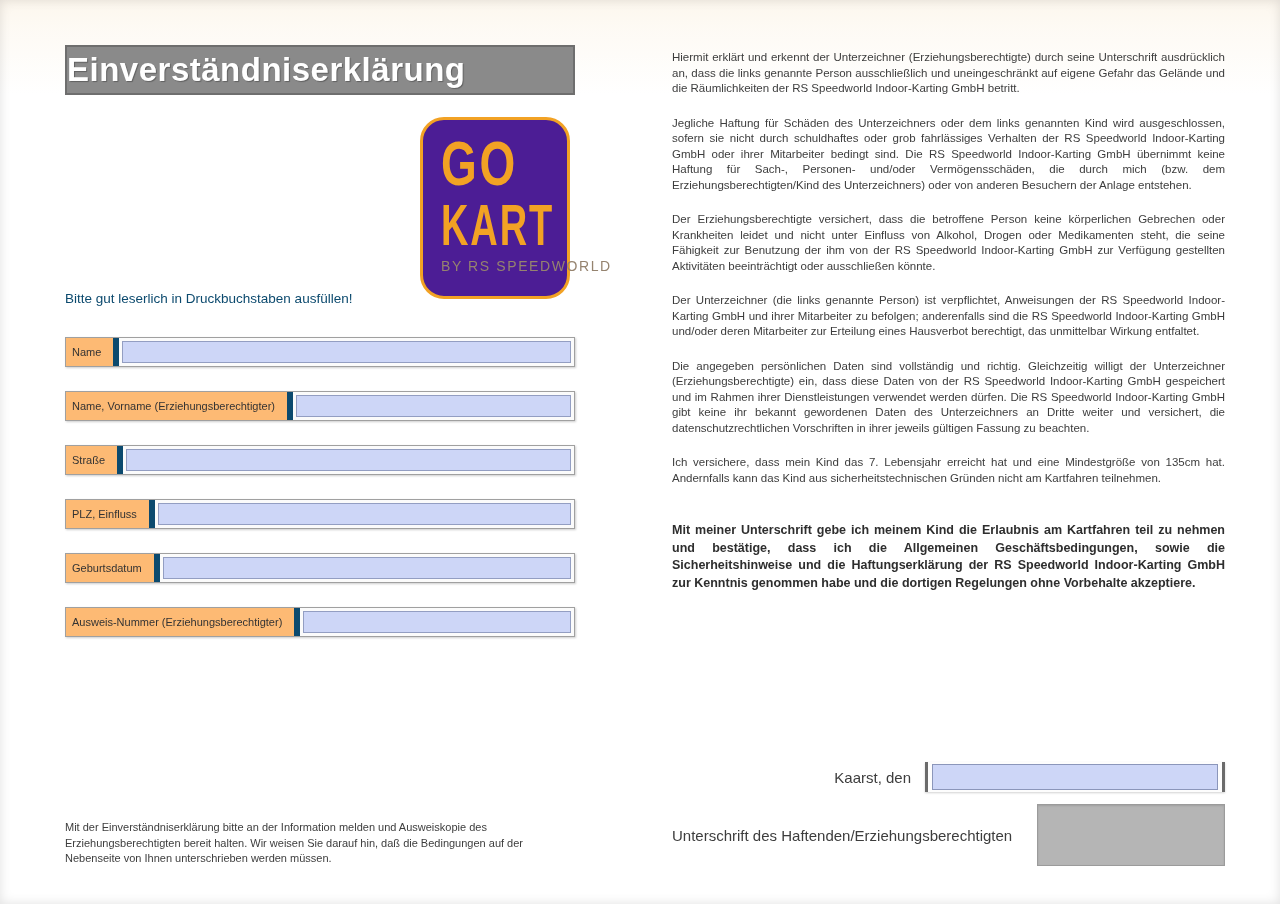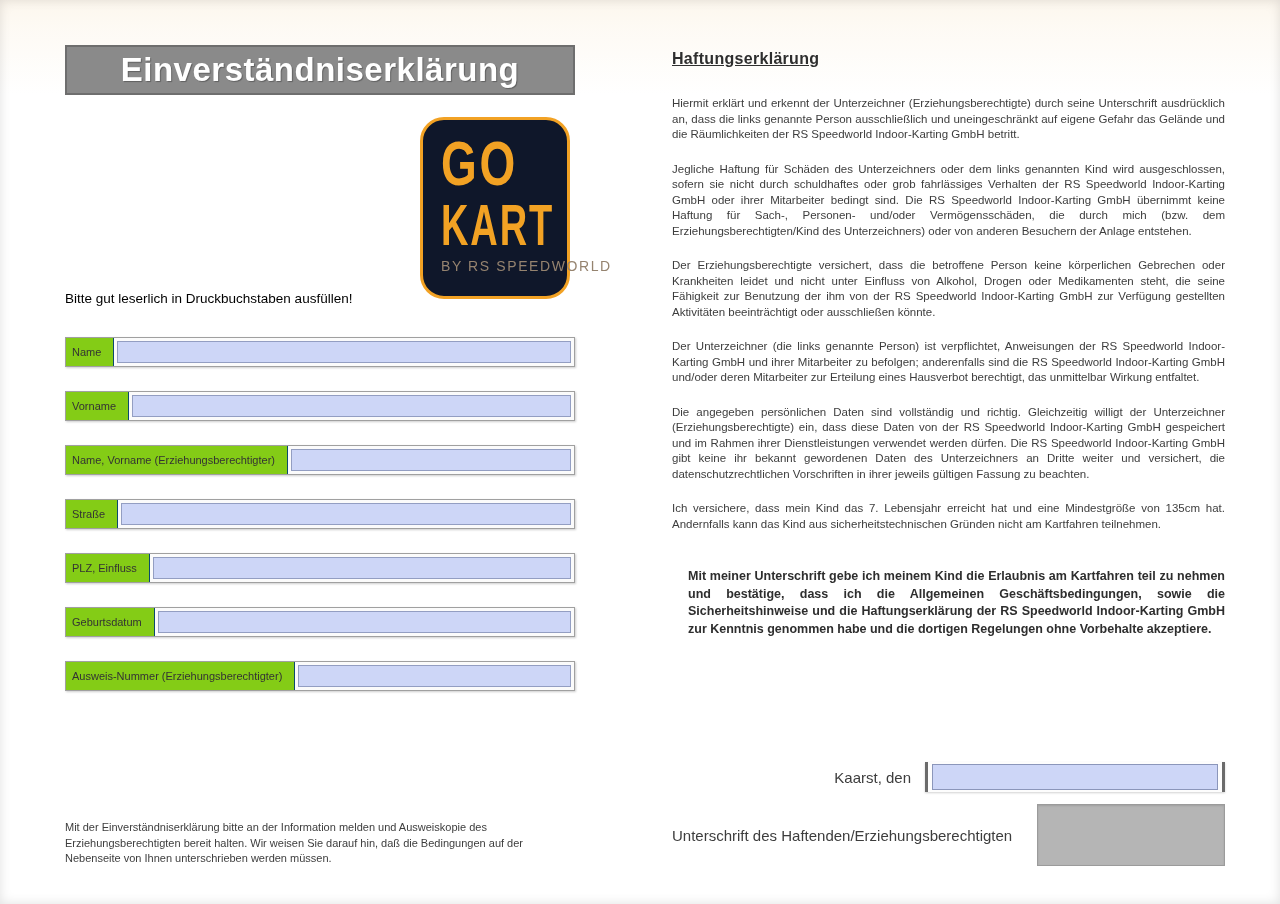--- a/index.html
+++ b/index.html
@@ -23,68 +23,68 @@
     pointer-events: none; z-index: 50;
   }
 
   
   .left-col { position: absolute; left: 65px; top: 45px; width: 510px; height: 840px; }
 
   .title-bar {
     width: 510px; height: 50px;
     background: #8a8a8a;
     border: 2px solid #6e6e6e;
-    display: flex; align-items: center; justify-content: center;
+    display: flex; align-items: center; justify-content: flex-start;
   }
   .title-text {
     color: #ffffff; font-weight: bold; font-size: 33px; letter-spacing: 0.5px;
     text-shadow: 1px 1px 1px rgba(0,0,0,0.3);
     white-space: nowrap;
   }
 
   .logo {
     position: absolute; left: 355px; top: 72px;
     width: 150px; height: 182px;
     border: 3px solid #f2a224; border-radius: 24px;
-    background: #0f172a; padding: 12px 0 0 18px;
+    background: #4c1d95; padding: 12px 0 0 18px;
   }
   .logo-line1 { height: 64px; }
   .logo-go {
     display: inline-block; color: #f2a224; font-weight: bold;
     font-size: 50px; line-height: 50px; letter-spacing: 3px;
     transform: scale(0.92, 1.25); transform-origin: top left;
   }
   .logo-line2 { height: 62px; }
   .logo-kart {
     display: inline-block; color: #f2a224; font-weight: bold;
     font-size: 40px; line-height: 40px; letter-spacing: 2px;
     transform: scale(0.95, 1.45); transform-origin: top left;
   }
   .logo-sub {
     font-size: 14px; letter-spacing: 1.6px; color: #95836f; white-space: nowrap;
   }
 
   .instruction {
     position: absolute; left: 0; top: 246px;
-    font-size: 13.5px; color: #000000;
+    font-size: 13.5px; color: #0c4a6e;
   }
 
   .fields { position: absolute; left: 0; top: 292px; width: 510px; }
   .field-row {
     display: flex; height: 30px; margin-bottom: 24px;
     background: #fbfbfb;
     border: 1px solid #a0a0a0;
     box-shadow: 1px 1px 2px rgba(0,0,0,0.2), inset 1px 1px 0 #f4f4f4;
   }
   .field-label {
-    background: #84cc16;
+    background: #fdba74;
     display: flex; align-items: center;
     padding: 0 12px 0 6px;
     font-size: 11px; white-space: nowrap;
-    border-right: 1px solid #0c4a6e;
+    border-right: 6px solid #0c4a6e;
     color: #333;
   }
   .field-input-wrap { flex: 1; background: #fbfbfb; padding: 3px; display: flex; }
   .field-input {
     flex: 1; min-width: 0;
     background: #cdd6f7;
     border: 1px solid #939ec2;
     font-size: 12px; padding: 0 4px;
     font-family: "Liberation Sans", sans-serif;
   }
@@ -101,21 +101,21 @@
     font-size: 16px; font-weight: bold; text-decoration: underline;
     color: #2e2e2e; letter-spacing: 0.3px; margin: 0 0 28px 0;
   }
   .liability-p {
     font-size: 11.5px; line-height: 15.5px; text-align: justify;
     margin: 0 0 19px 0; color: #3d3d3d;
   }
   .liability-p.extra-gap { margin-top: 8px; }
   .liability-bold {
     font-size: 12.5px; line-height: 17.5px; text-align: justify;
-    font-weight: bold; color: #2e2e2e; margin: 36px 0 0 16px;
+    font-weight: bold; color: #2e2e2e; margin: 36px 0 0 0;
   }
 
   .sig-block { position: absolute; left: 0; top: 712px; width: 553px; }
   .sig-row { display: flex; justify-content: flex-end; align-items: center; }
   .sig-row + .sig-row { margin-top: 12px; align-items: center; gap: 11px; }
   .sig-label {
     font-size: 15px; text-align: right; margin-right: 14px;
     color: #3d3d3d; white-space: nowrap;
   }
   .date-field-outer {
@@ -161,26 +161,20 @@
 
   <div class="fields">
 
     <div class="field-row">
       <div class="field-label">Name</div>
       <div class="field-input-wrap">
         <input class="field-input" aria-label="Name" style="">
       </div>
     </div>
 
-    <div class="field-row">
-      <div class="field-label">Vorname</div>
-      <div class="field-input-wrap">
-        <input class="field-input" aria-label="Vorname" style="">
-      </div>
-    </div>
 
     <div class="field-row">
       <div class="field-label">Name, Vorname (Erziehungsberechtigter)</div>
       <div class="field-input-wrap">
         <input class="field-input" aria-label="Name, Vorname (Erziehungsberechtigter)" style="">
       </div>
     </div>
 
     <div class="field-row">
       <div class="field-label">Straße</div>
@@ -213,21 +207,20 @@
     </div>
 
   </div>
 
   <div class="footer-note">Mit der Einverständniserklärung bitte an der Information melden und Ausweiskopie des Erziehungsberechtigten bereit halten. Wir weisen Sie darauf hin, daß die Bedingungen auf der Nebenseite von Ihnen unterschrieben werden müssen.</div>
 
 </div>
 
 <div class="right-col">
 
-  <h2 class="liability-heading">Haftungserklärung</h2>
 
   <p class="liability-p">Hiermit erklärt und erkennt der Unterzeichner (Erziehungsberechtigte) durch seine Unterschrift ausdrücklich an, dass die links genannte Person ausschließlich und uneingeschränkt auf eigene Gefahr das Gelände und die Räumlichkeiten der RS Speedworld Indoor-Karting GmbH betritt.</p>
   <p class="liability-p">Jegliche Haftung für Schäden des Unterzeichners oder dem links genannten Kind wird ausgeschlossen, sofern sie nicht durch schuldhaftes oder grob fahrlässiges Verhalten der RS Speedworld Indoor-Karting GmbH oder ihrer Mitarbeiter bedingt sind. Die RS Speedworld Indoor-Karting GmbH übernimmt keine Haftung für Sach-, Personen- und/oder Vermögensschäden, die durch mich (bzw. dem Erziehungsberechtigten/Kind des Unterzeichners) oder von anderen Besuchern der Anlage entstehen.</p>
   <p class="liability-p extra-gap">Der Erziehungsberechtigte versichert, dass die betroffene Person keine körperlichen Gebrechen oder Krankheiten leidet und nicht unter Einfluss von Alkohol, Drogen oder Medikamenten steht, die seine Fähigkeit zur Benutzung der ihm von der RS Speedworld Indoor-Karting GmbH zur Verfügung gestellten Aktivitäten beeinträchtigt oder ausschließen könnte.</p>
   <p class="liability-p extra-gap">Der Unterzeichner (die links genannte Person) ist verpflichtet, Anweisungen der RS Speedworld Indoor-Karting GmbH und ihrer Mitarbeiter zu befolgen; anderenfalls sind die RS Speedworld Indoor-Karting GmbH und/oder deren Mitarbeiter zur Erteilung eines Hausverbot berechtigt, das unmittelbar Wirkung entfaltet.</p>
   <p class="liability-p extra-gap">Die angegeben persönlichen Daten sind vollständig und richtig. Gleichzeitig willigt der Unterzeichner (Erziehungsberechtigte) ein, dass diese Daten von der RS Speedworld Indoor-Karting GmbH gespeichert und im Rahmen ihrer Dienstleistungen verwendet werden dürfen. Die RS Speedworld Indoor-Karting GmbH gibt keine ihr bekannt gewordenen Daten des Unterzeichners an Dritte weiter und versichert, die datenschutzrechtlichen Vorschriften in ihrer jeweils gültigen Fassung zu beachten.</p>
   <p class="liability-p extra-gap">Ich versichere, dass mein Kind das 7. Lebensjahr erreicht hat und eine Mindestgröße von 135cm hat. Andernfalls kann das Kind aus sicherheitstechnischen Gründen nicht am Kartfahren teilnehmen.</p>
 
   <p class="liability-bold">Mit meiner Unterschrift gebe ich meinem Kind die Erlaubnis am Kartfahren teil zu nehmen und bestätige, dass ich die Allgemeinen Geschäftsbedingungen, sowie die Sicherheitshinweise und die Haftungserklärung der RS Speedworld Indoor-Karting GmbH zur Kenntnis genommen habe und die dortigen Regelungen ohne Vorbehalte akzeptiere.</p>
 

